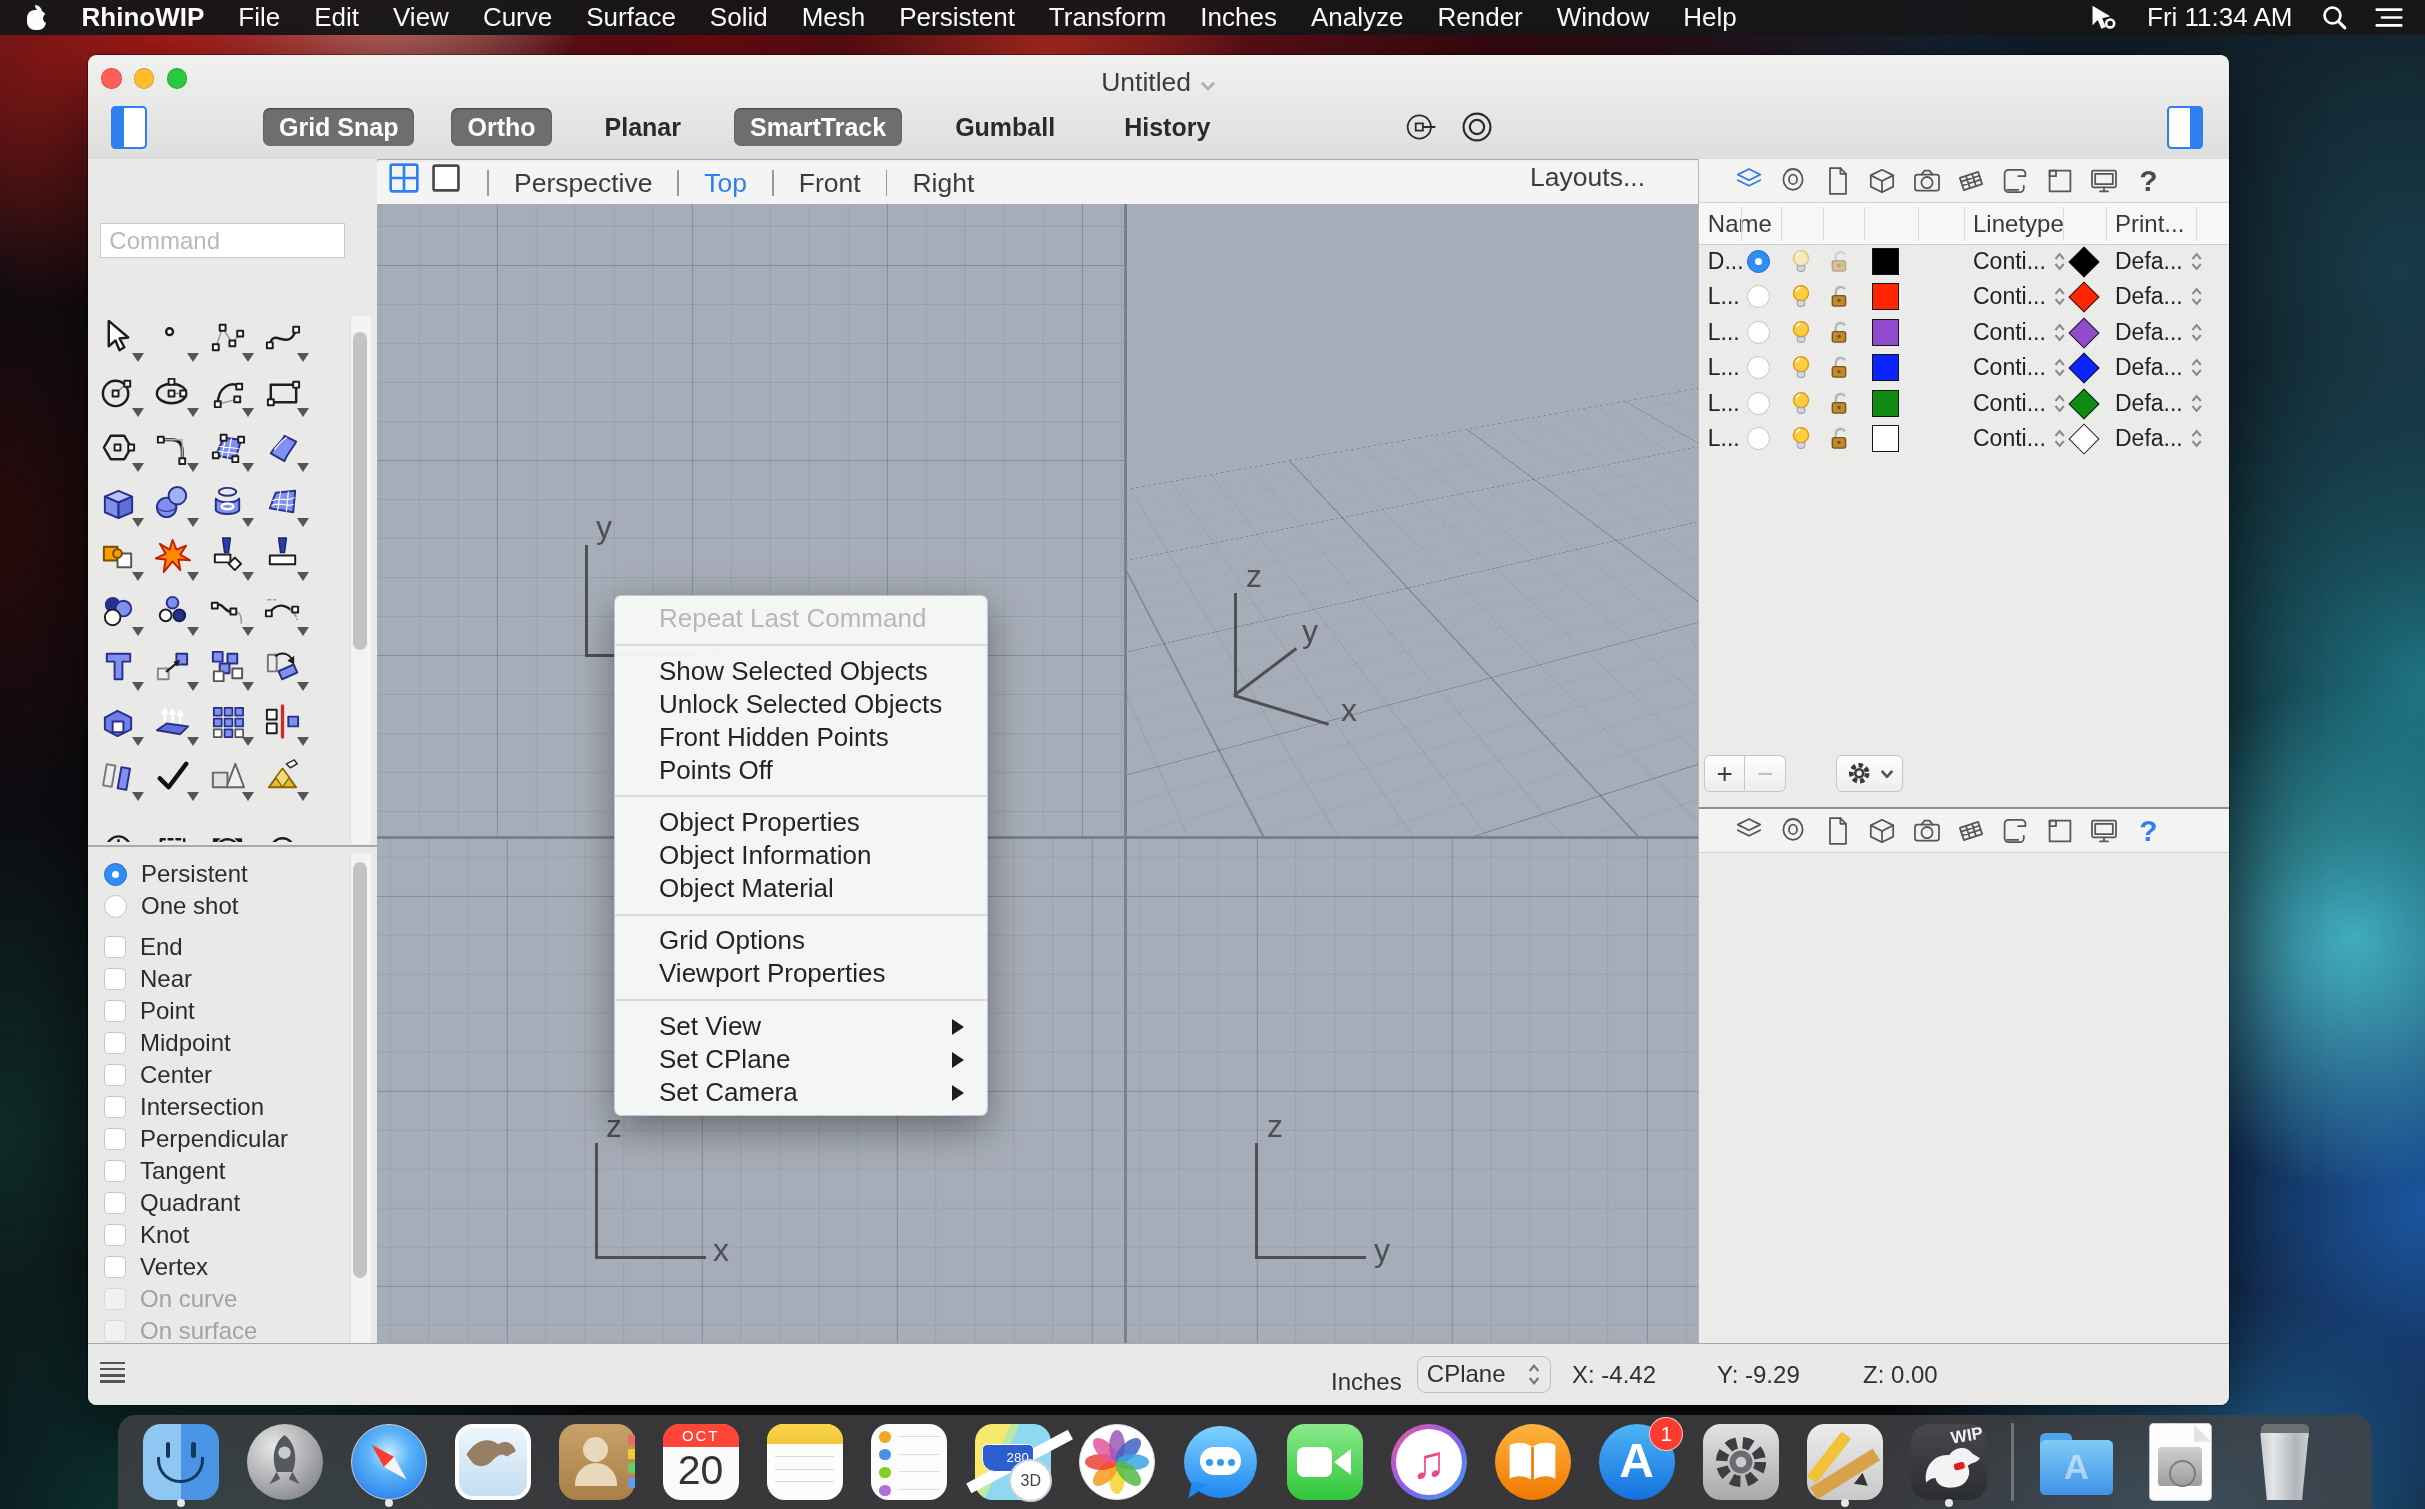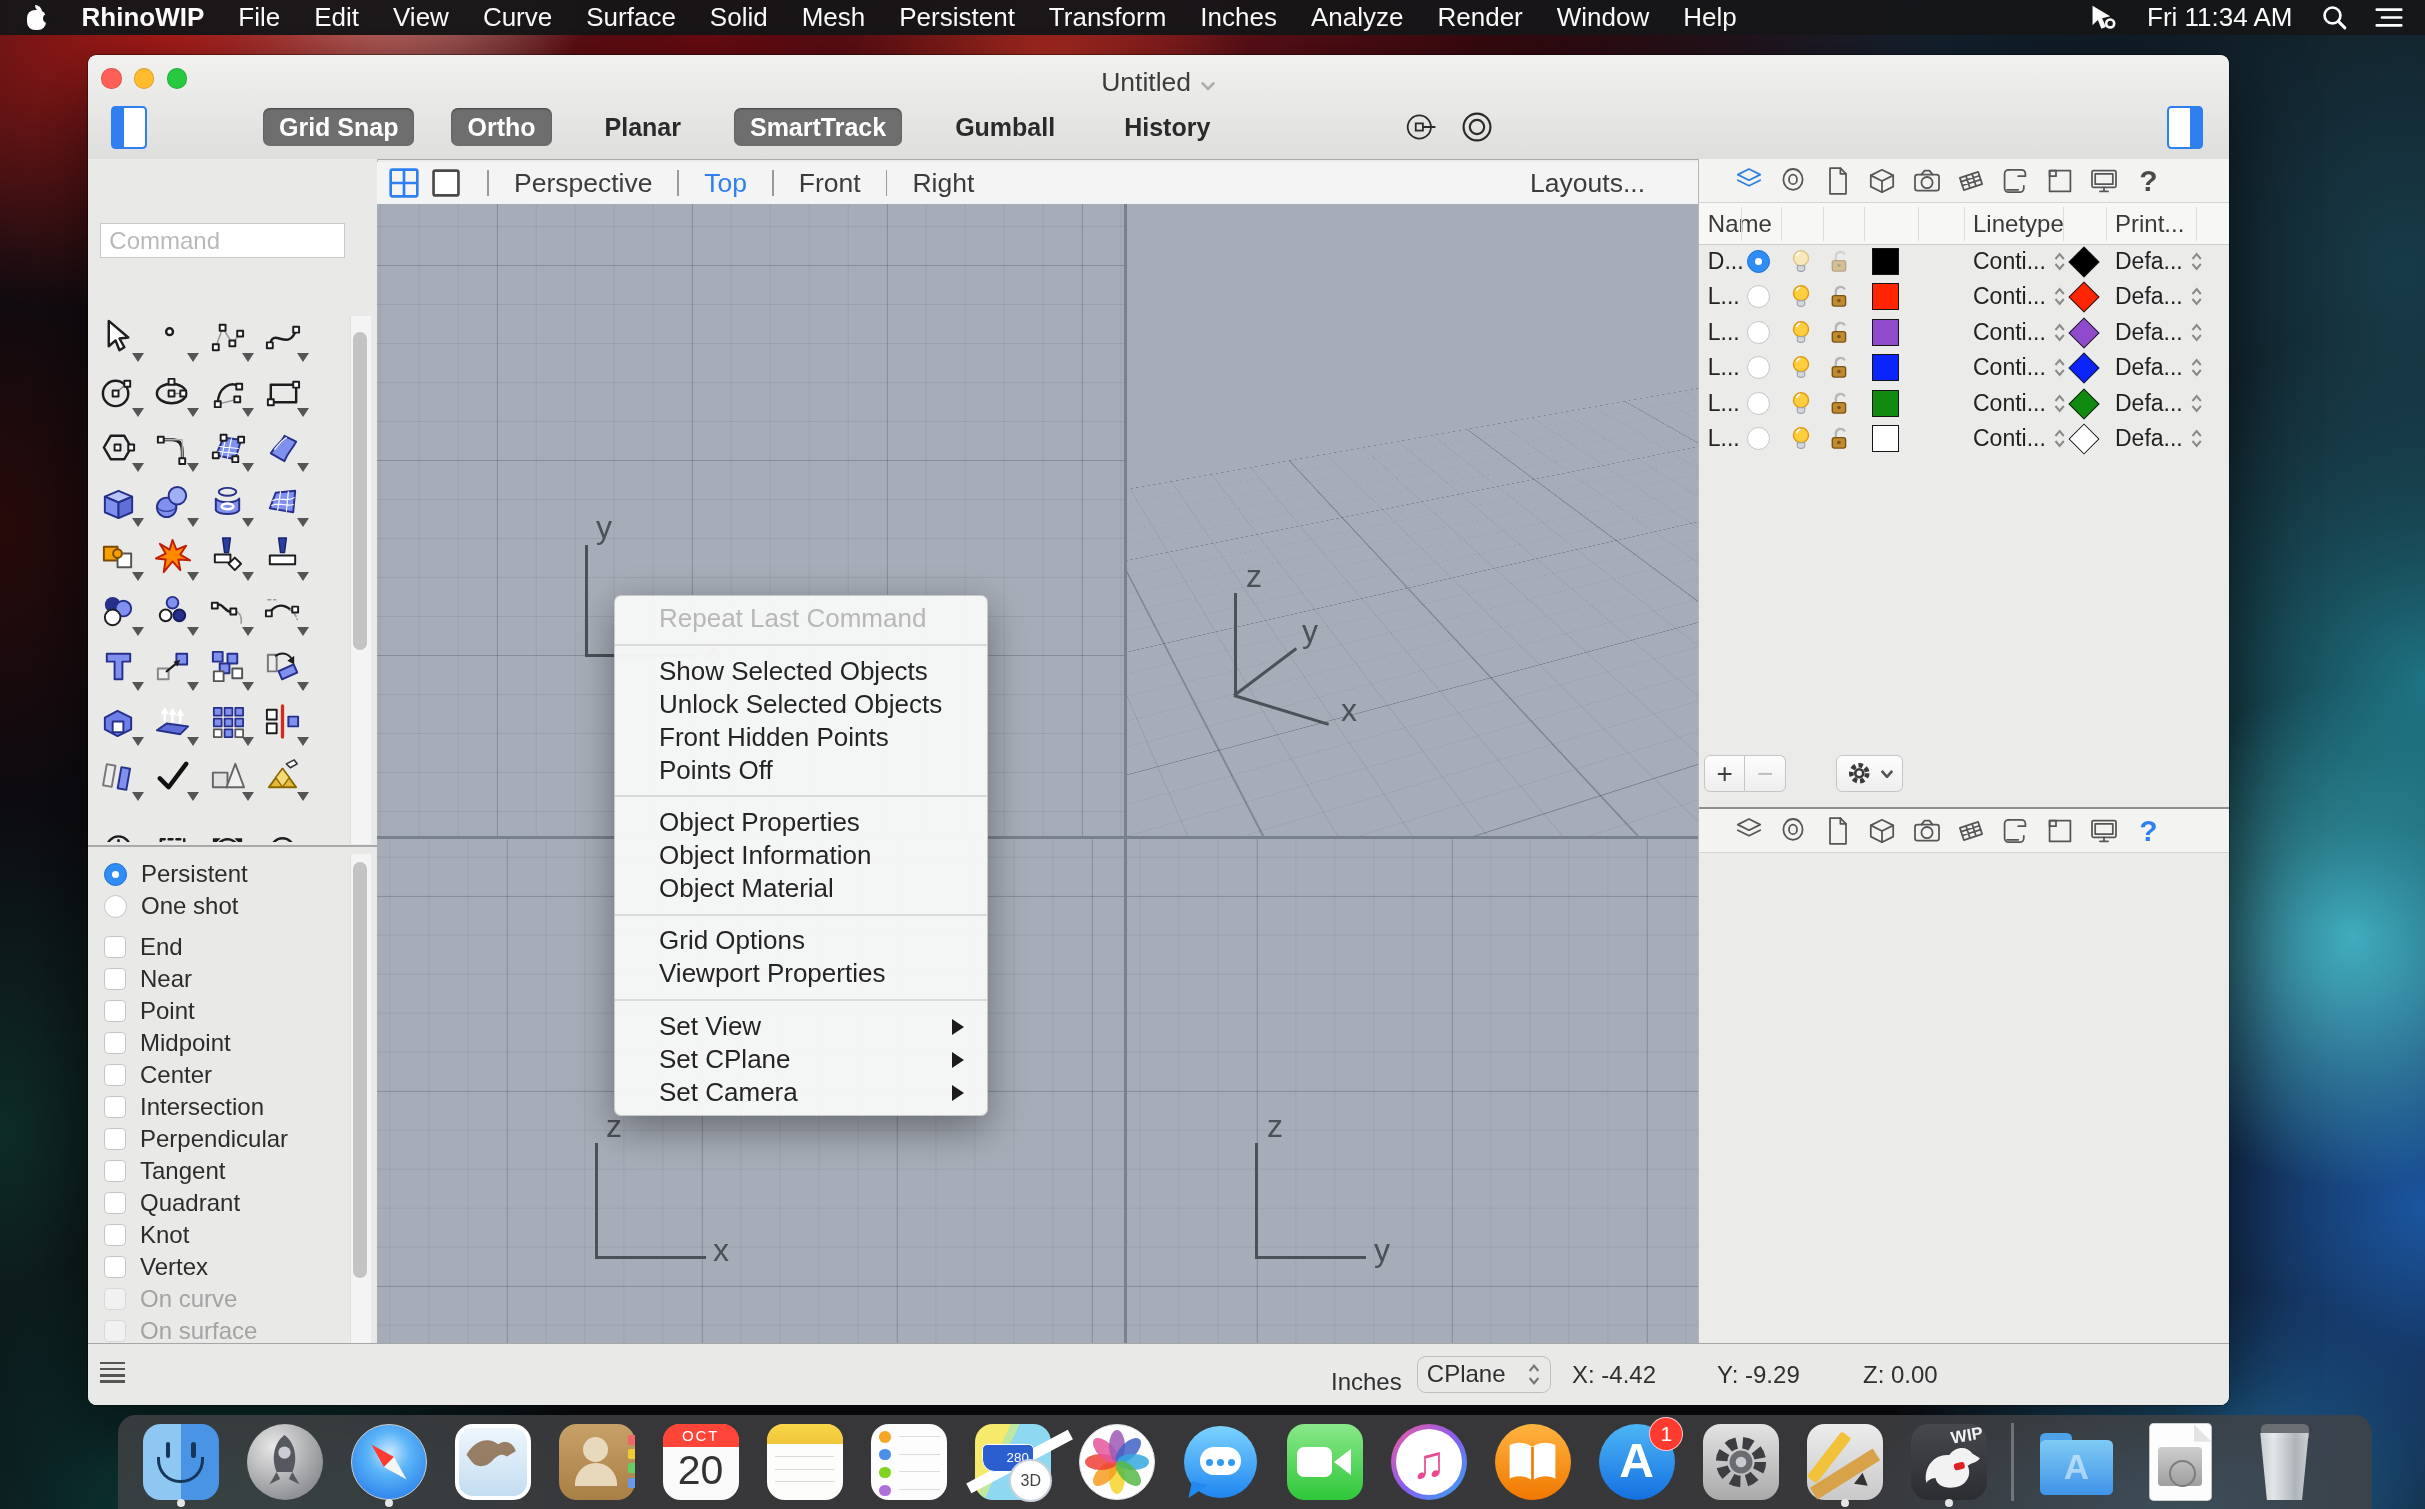--- a/index.html
+++ b/index.html
@@ -76,21 +76,21 @@
   .radio{width:23px;height:23px;border-radius:50%;background:#fff;border:0.9px solid #c5c5c5;box-sizing:border-box;position:relative;}
   .radio.sel{background:#2f8df5;border-color:#1f6fd0;}
   .radio.sel:after{content:"";position:absolute;left:7px;top:7px;width:7px;height:7px;border-radius:50%;background:#fff;}
   .cbox{width:22px;height:22px;border-radius:4.4px;background:#fff;border:0.9px solid #c5c5c5;box-sizing:border-box;}
   .os-lbl{font-size:24px;color:#2c2c2c;white-space:nowrap;}
   .os-row.dis .os-lbl{color:#a3a3a3;}
   .os-row.dis .cbox{background:#f1f1f1;border-color:#d8d8d8;}
 
   
   #vtabs{position:absolute;left:289px;top:107px;width:1321px;height:42px;background:#f4f4f4;border-bottom:0.9px solid #c6c6c6;
-    display:flex;align-items:center;font-size:26.5px;color:#3c3c3c;}
+    display:flex;font-size:26.5px;color:#3c3c3c;}
   .vt-sep{width:1.8px;height:26.5px;background:#9a9a9a;margin:0 25px;}
   .vt{white-space:nowrap;}
   .vt.active{color:#2f7ff0;}
   #layoutsbtn{margin-left:auto;margin-right:53px;color:#3c3c3c;}
   .paneico{width:32px;height:32px;margin-left:10.6px;}
   #viewports{position:absolute;left:289px;top:149px;width:1321px;height:1184px;background:#79818c;}
   .vp{position:absolute;background:#a7adb8;
     background-image:
       linear-gradient(rgba(20,30,50,.16) 1.3px, transparent 1.3px),
       linear-gradient(90deg, rgba(20,30,50,.16) 1.3px, transparent 1.3px),

